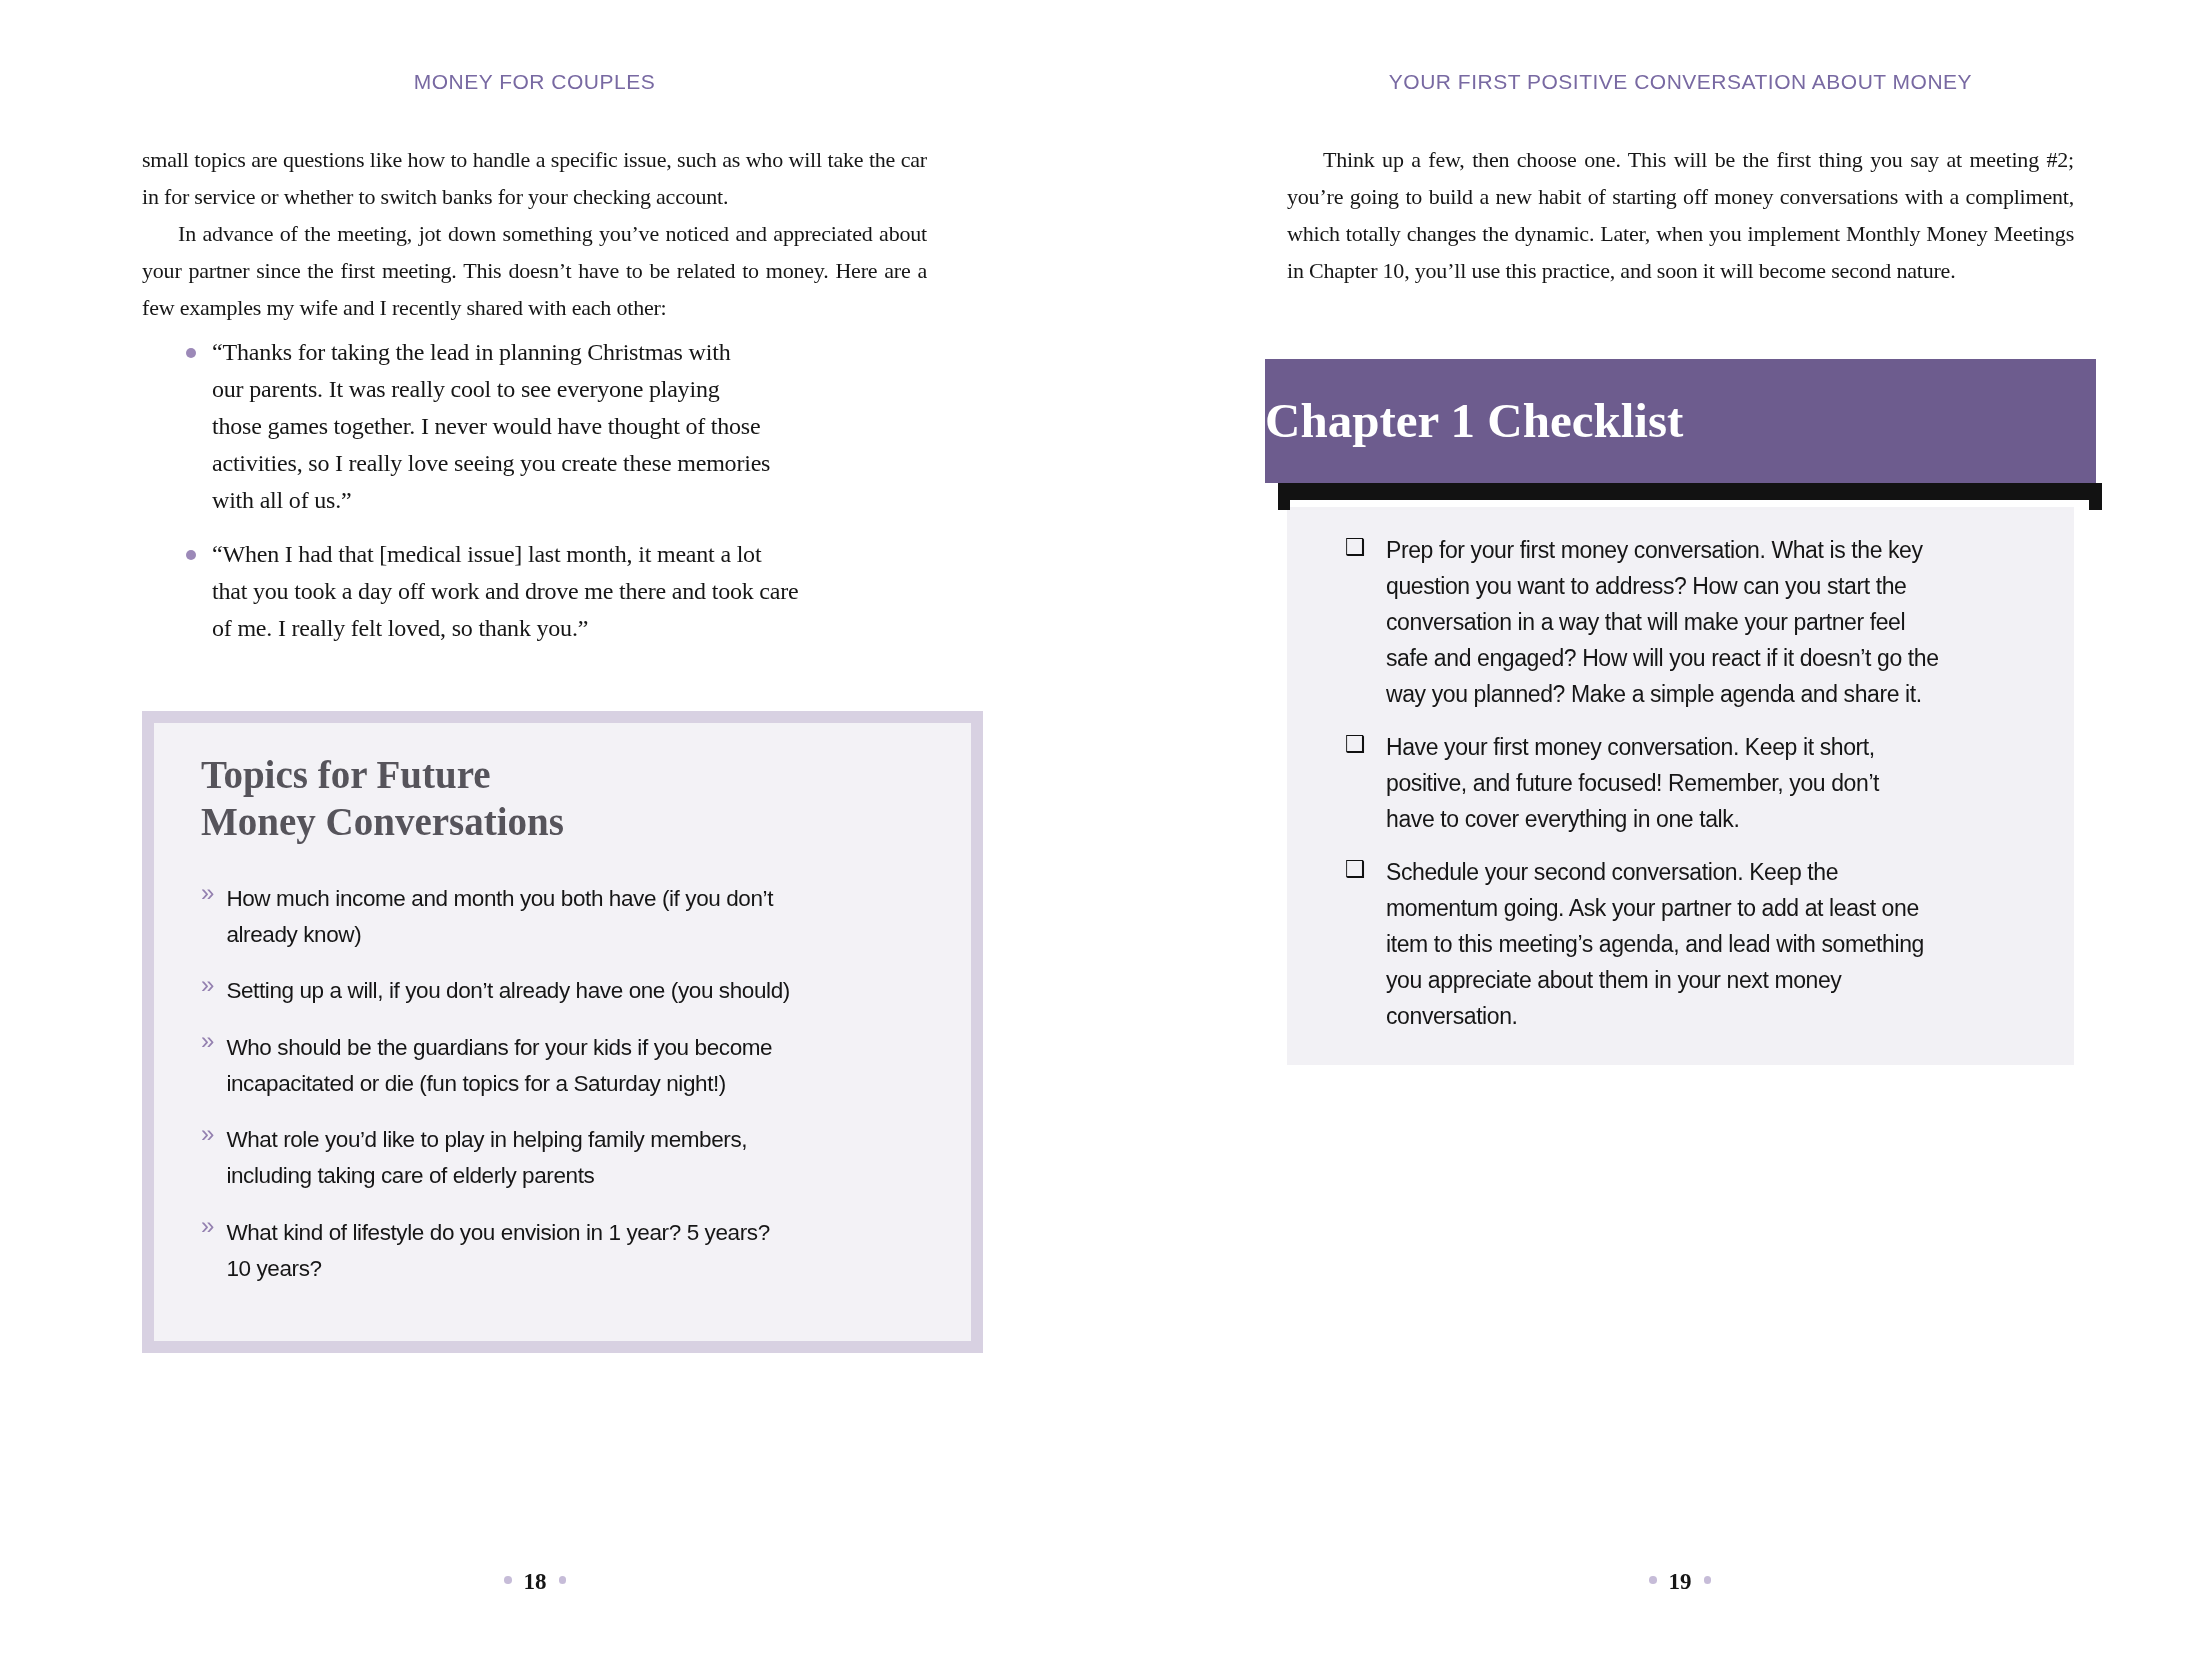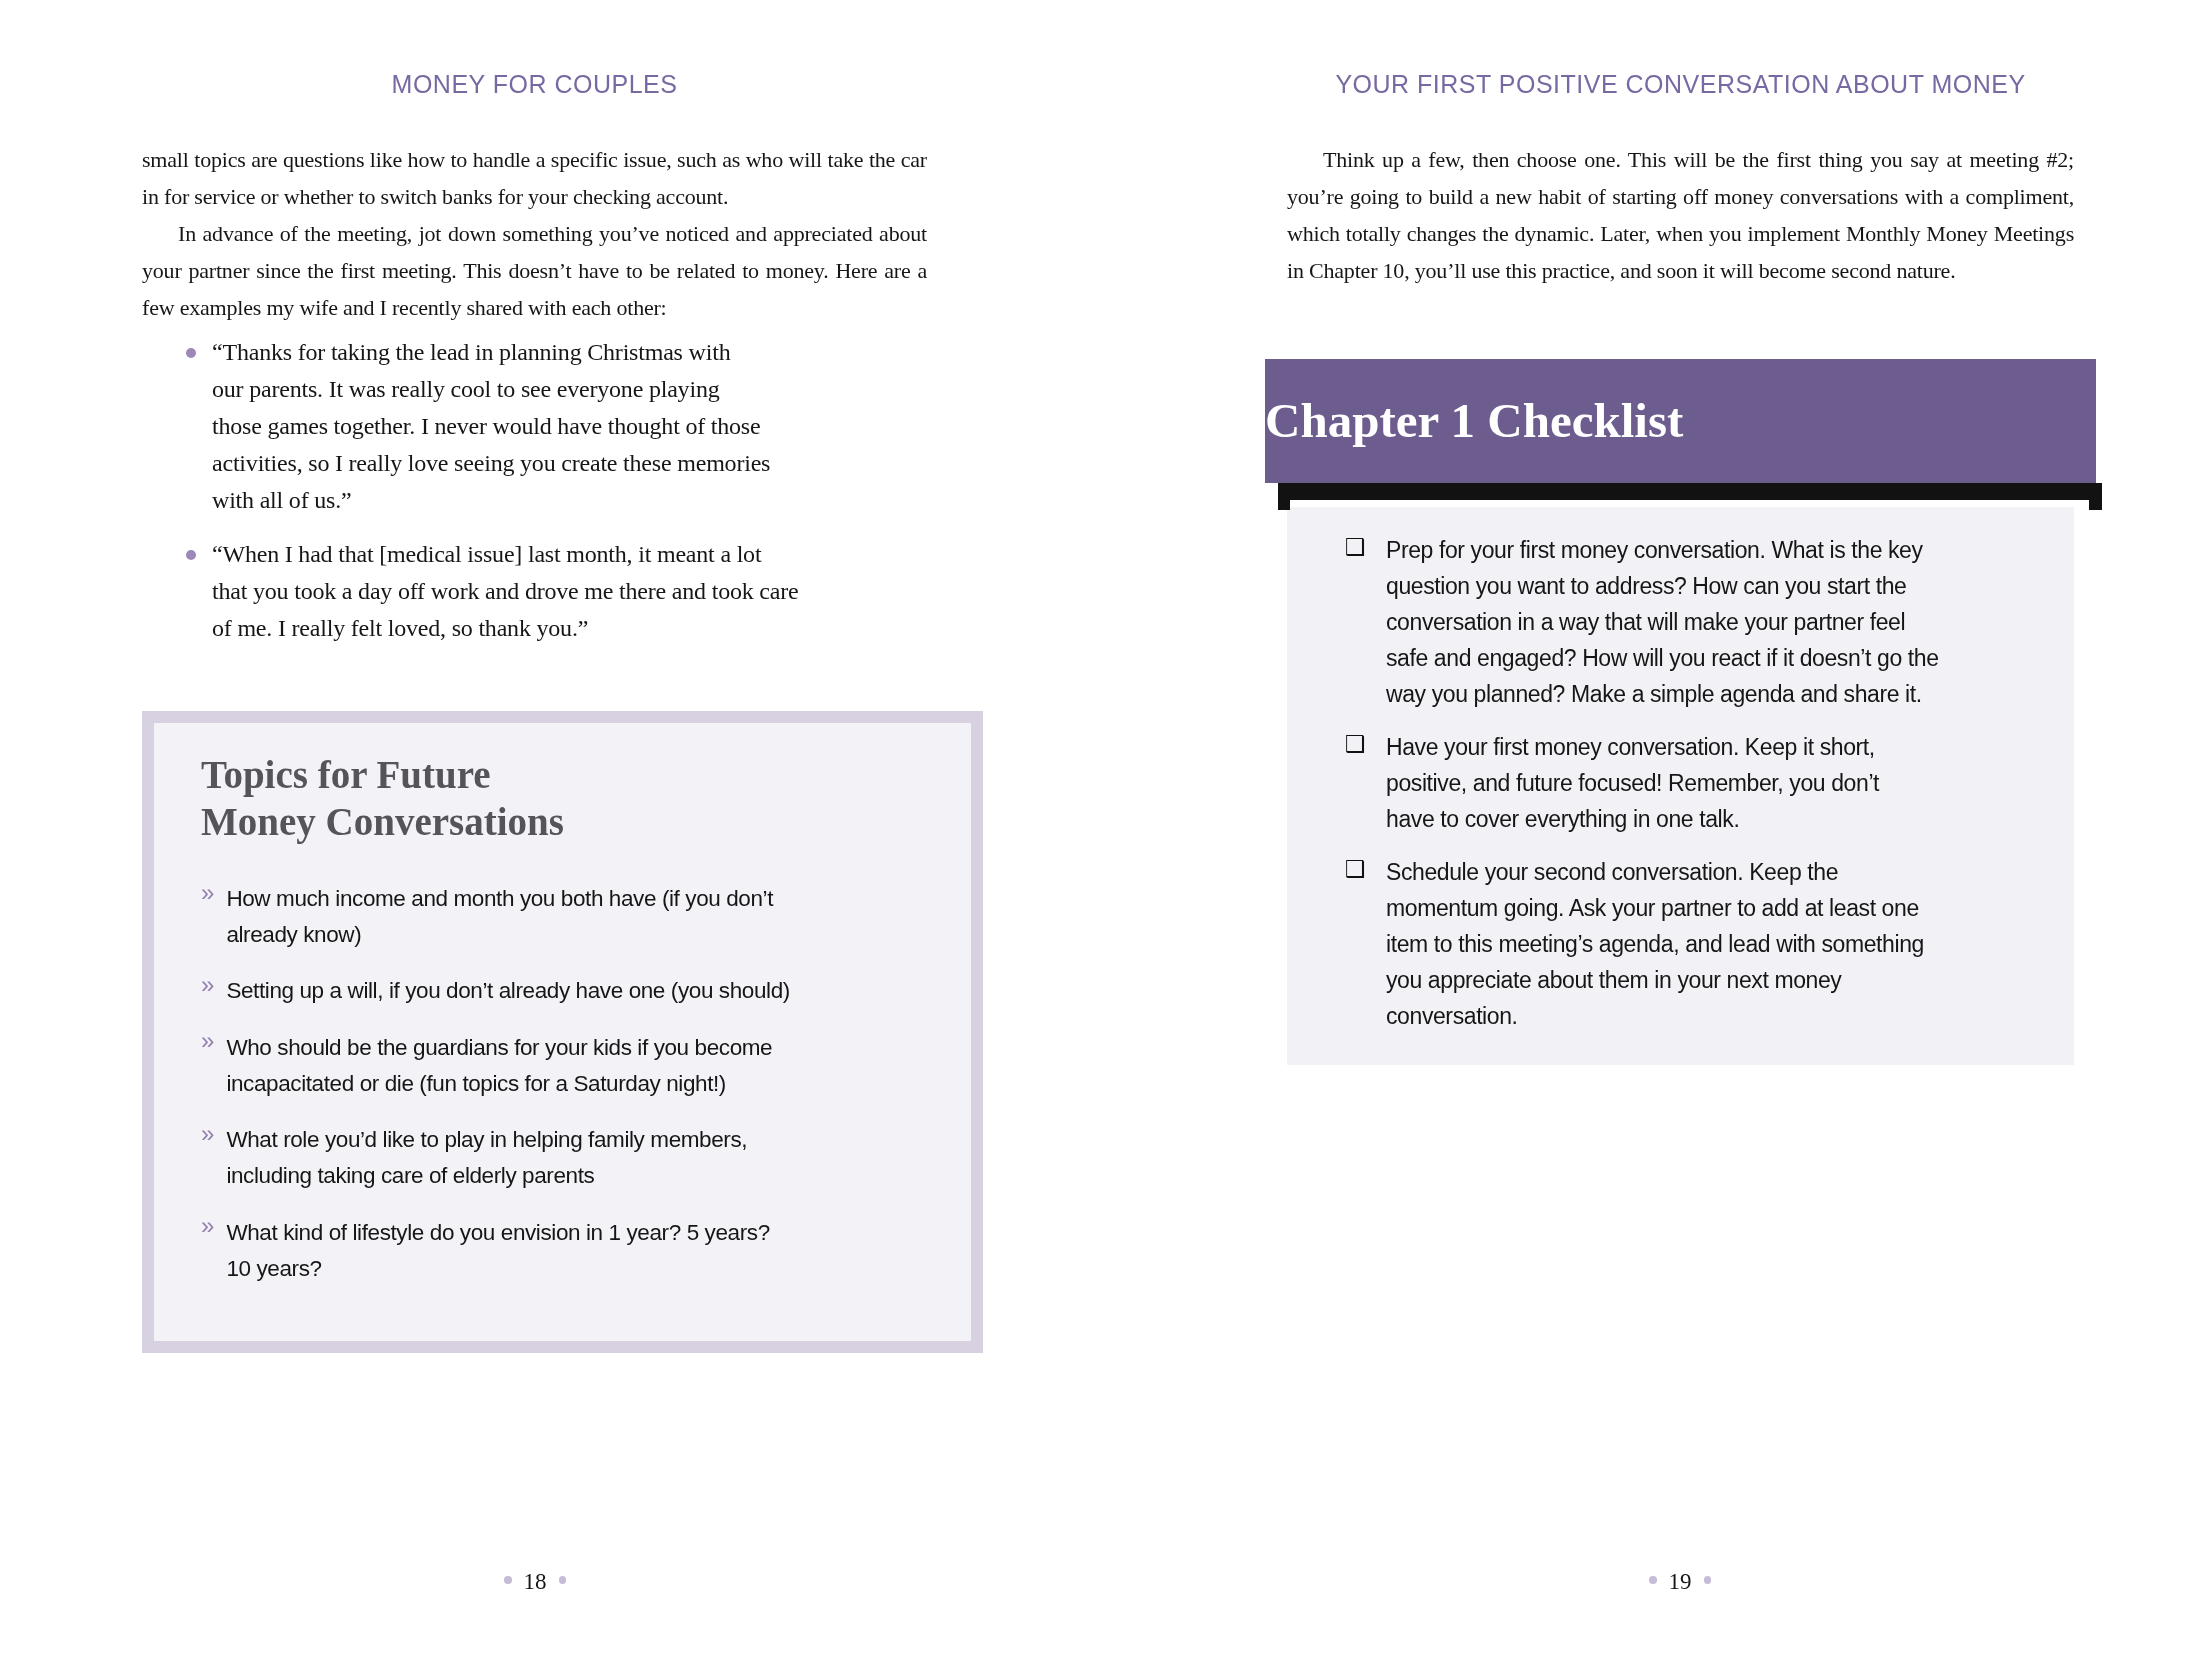--- a/index.html
+++ b/index.html
@@ -16,21 +16,21 @@
     --body-text:#161616;
     --page-dot:#c6bcd8;
   }
   *{margin:0;padding:0;box-sizing:border-box;}
   html,body{width:2205px;height:1654px;background:#ffffff;overflow:hidden;}
   body{position:relative;font-family:"Liberation Serif","DejaVu Serif",serif;color:var(--body-text);}
 
   .running-head{
     position:absolute;top:70px;width:785px;text-align:center;
     font-family:"Liberation Sans","DejaVu Sans",sans-serif;
-    font-size:25px;letter-spacing:0.5px;color:var(--running-head);
+    font-size:21px;letter-spacing:0.5px;color:var(--running-head);
   }
   .rh-left{left:142px;}
   .rh-right{left:1287px;width:787px;}
 
   .col{position:absolute;top:141px;}
   .col-left{left:142px;width:785px;}
   .col-right{left:1287px;width:787px;}
 
   .body-p{
     font-size:22px;line-height:37px;letter-spacing:-0.2px;
@@ -98,21 +98,21 @@
     font-family:"DejaVu Sans",sans-serif;font-size:23px;
   }
   .ctxt{
     display:block;font-family:"Liberation Sans","DejaVu Sans",sans-serif;
     font-size:23px;line-height:36px;letter-spacing:-0.4px;white-space:pre-line;
   }
 
   
   .pageno{
     position:absolute;top:1567px;width:170px;text-align:center;
-    font-size:23px;color:var(--body-text);
+    font-size:23px;color:var(--body-text);font-weight:bold;
   }
   .pageno-left{left:450px;}
   .pageno-right{left:1595px;}
   .pdot{
     display:inline-block;width:7.6px;height:7.6px;border-radius:50%;
     background:var(--page-dot);vertical-align:middle;margin:0 12px 3.4px 12px;
   }
   .pnum{display:inline-block;vertical-align:middle;}
 </style>
 </head>

